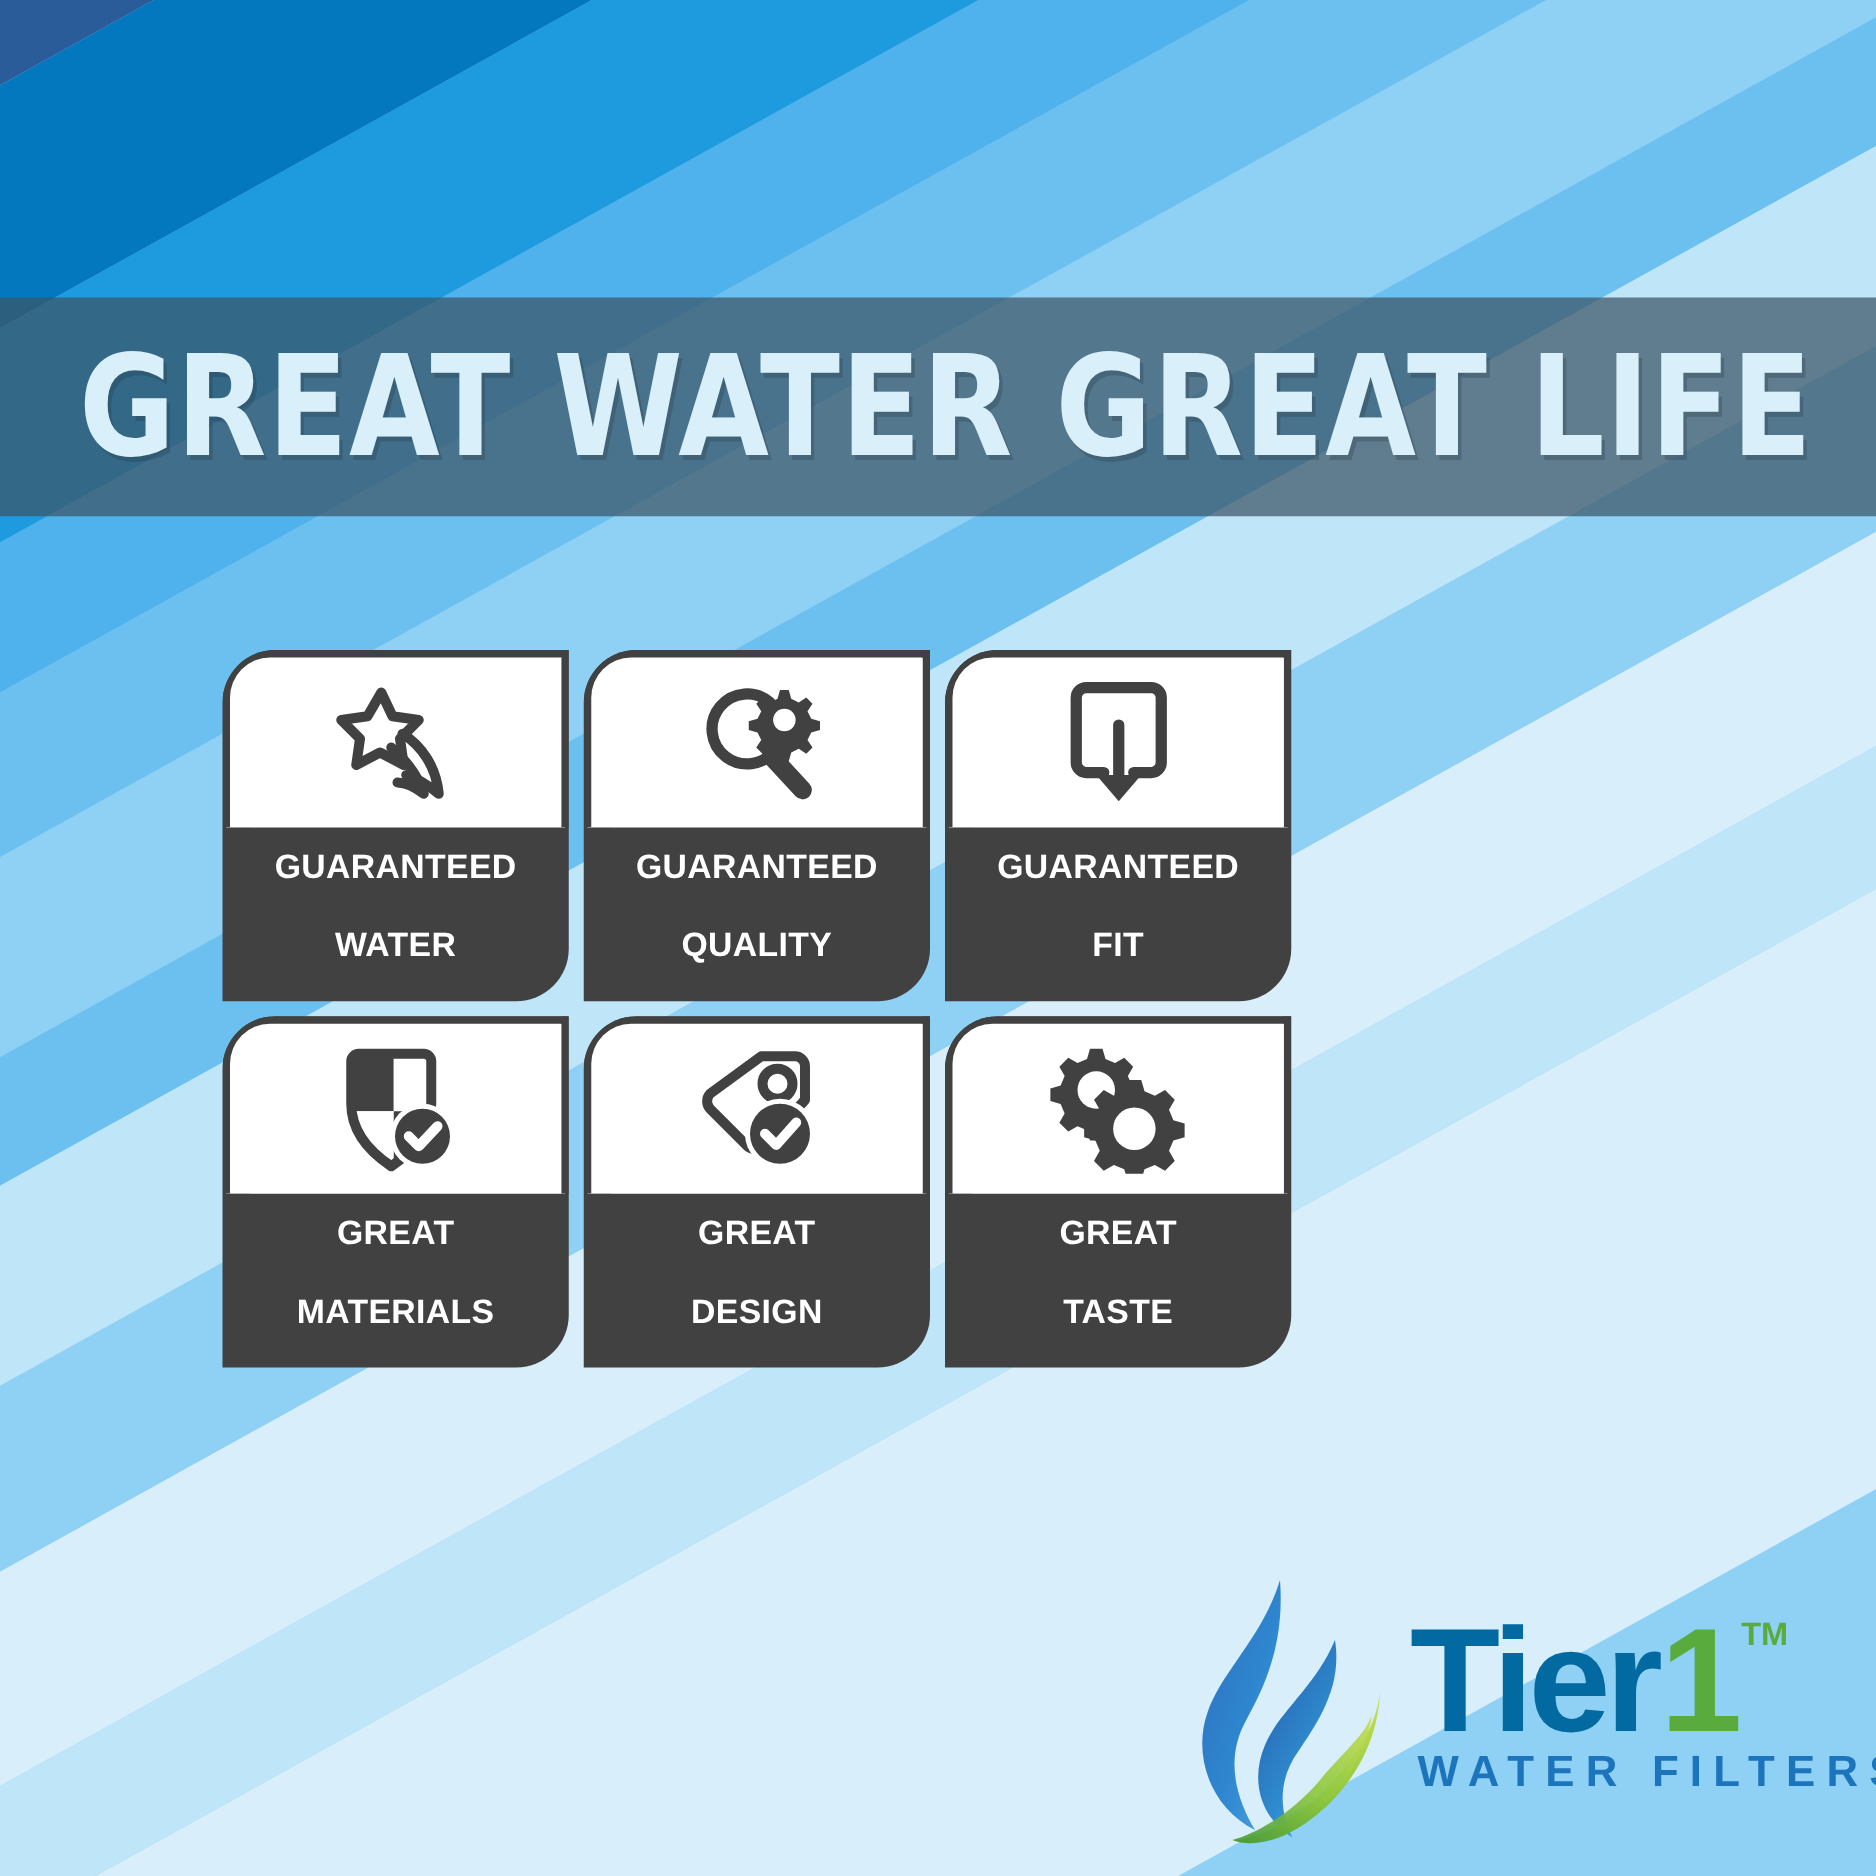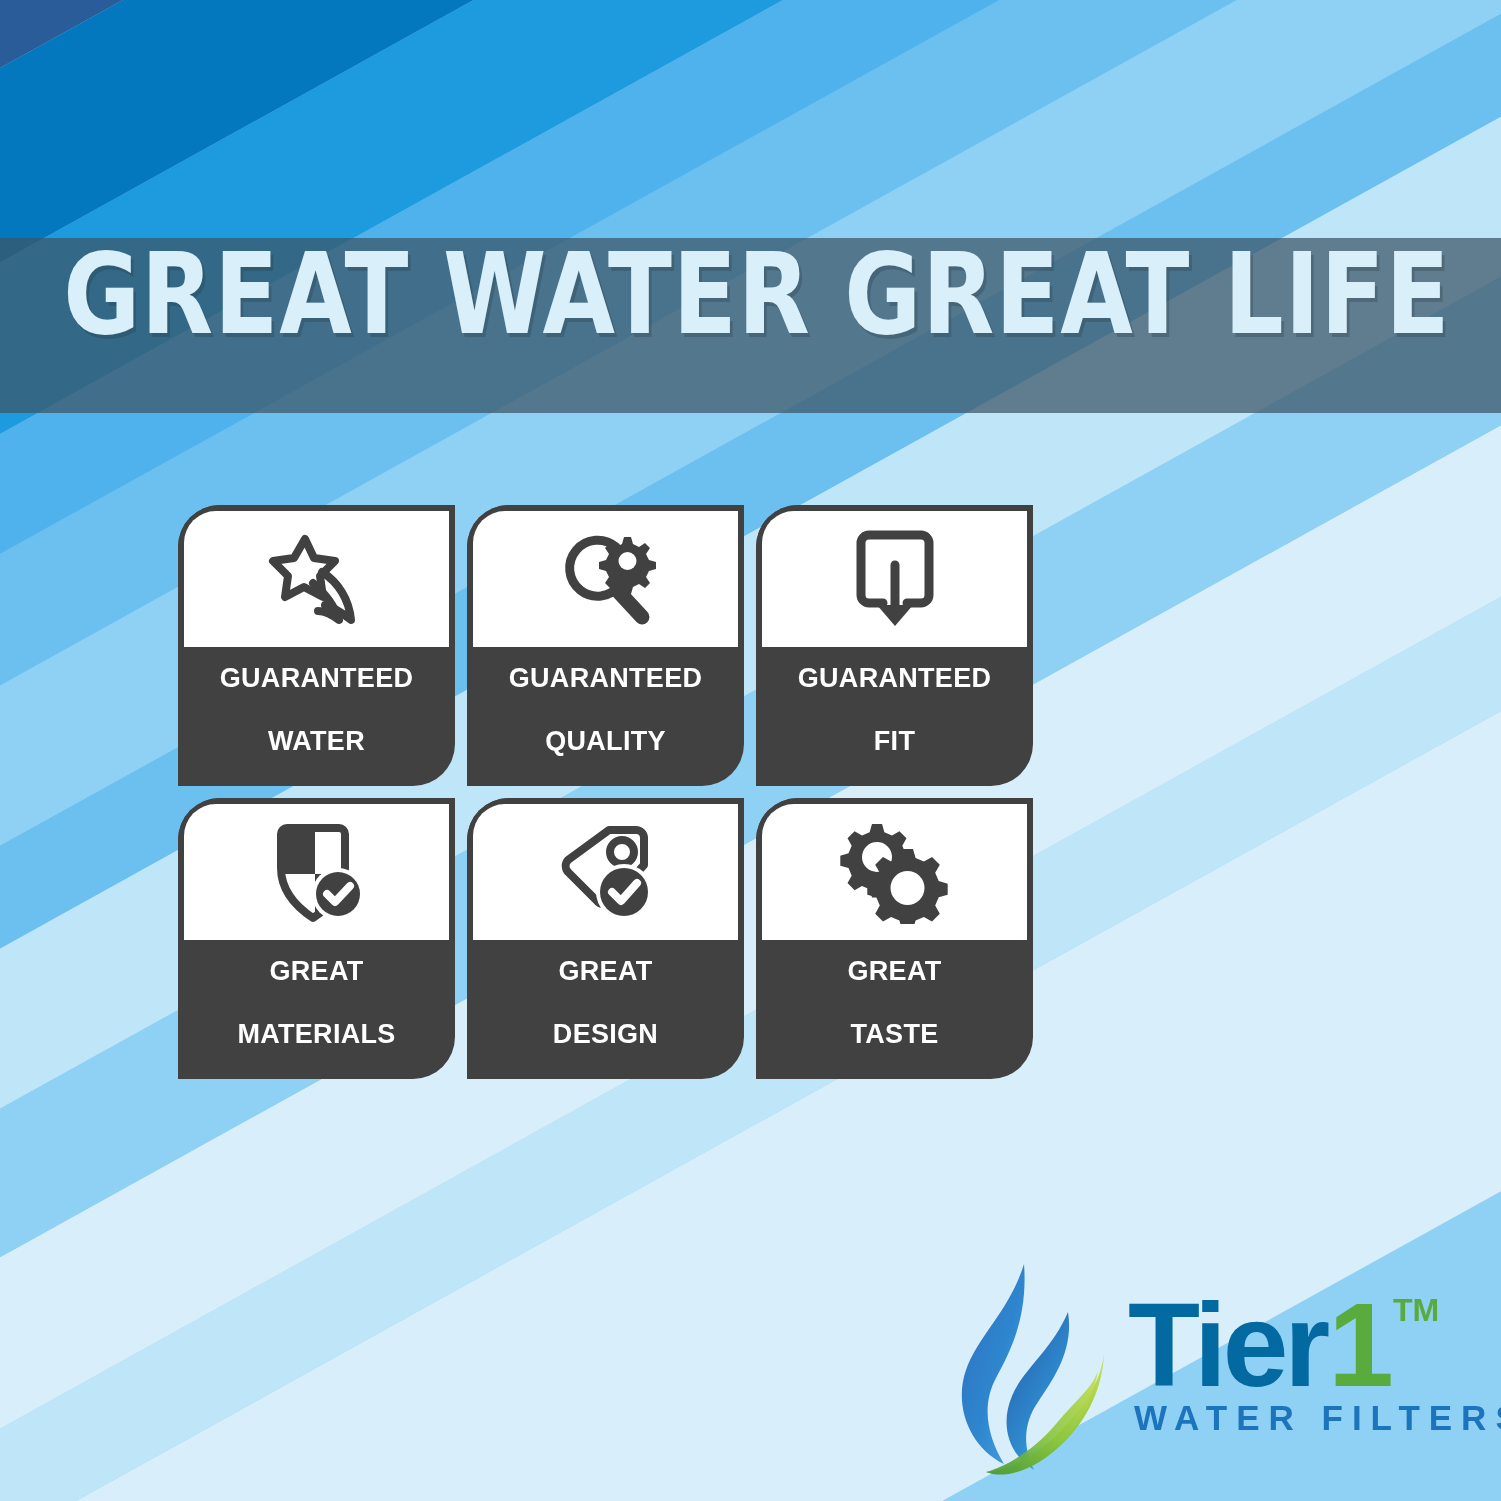--- a/index.html
+++ b/index.html
@@ -15,36 +15,36 @@
   }
 
   
   #bg-stripes{position:absolute;inset:0;overflow:hidden;}
   #bg-stripes svg{display:block;width:1501px;height:1501px;}
 
   
   #banner{
     position:absolute;left:0;top:238px;width:1501px;height:175px;
     background:rgba(59,85,101,0.72);
-    display:flex;align-items:flex-start;
+    display:flex;align-items:center;
   }
   #banner-title{
     margin:0;padding:0 0 0 68px;
     color:#d9eff9;
     font-family:"Liberation Sans Narrow","DejaVu Sans Condensed","Liberation Sans",sans-serif;
     font-size:112px;line-height:1;font-weight:700;
     letter-spacing:1px;
     transform:scaleX(0.93);transform-origin:left center;
     white-space:nowrap;
     text-shadow:3px 4px 0 rgba(40,60,74,0.30);
   }
 
   
   #badge-grid{
-    position:absolute;left:178px;top:505px;
+    position:absolute;left:178px;top:520px;
     width:1160px;
     display:grid;
     grid-template-columns:repeat(3,277px);
     grid-template-rows:repeat(2,281px);
     column-gap:158px;row-gap:71px;gap:12px;
   }
   .badge{
     position:relative;width:277px;height:281px;
     background:#414141;
     border-radius:42px 0 42px 0;
@@ -94,21 +94,21 @@
     font-size:118px;font-weight:700;color:#0369a1;
     letter-spacing:-4px;
     font-family:"Liberation Sans", sans-serif;
   }
   .wm-one{
     font-size:118px;font-weight:700;color:#5aab3e;
     letter-spacing:-2px;margin-left:2px;
     font-family:"Liberation Sans", sans-serif;
   }
   .wm-tm{
-    font-size:32px;font-weight:700;color:#5aab3e;
+    font-size:26px;font-weight:700;color:#5aab3e;
     margin-top:8px;margin-left:1px;
   }
   #logo-subtext{
     color:#1c75bc;font-size:35px;font-weight:700;
     letter-spacing:9px;margin-top:-6px;margin-left:6px;
     white-space:nowrap;
   }
 </style>
 </head>
 <body>

